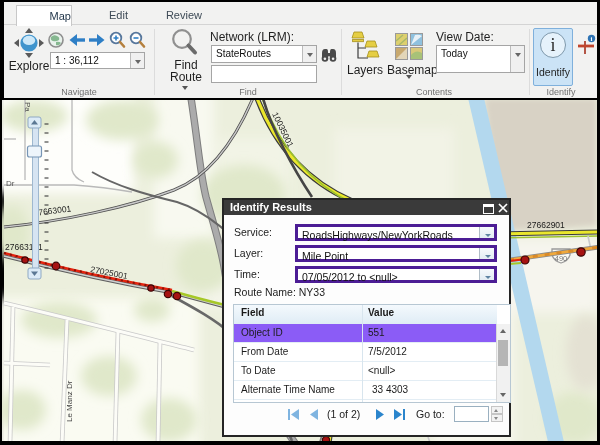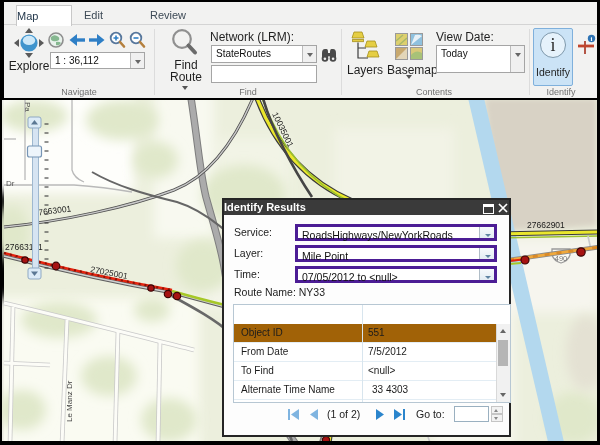--- a/index.html
+++ b/index.html
@@ -1,30 +1,30 @@
 <!DOCTYPE html>
 <html><head><meta charset="utf-8">
 <style>
 html,body{margin:0;padding:0}
 body{width:600px;height:445px;background:#000;position:relative;overflow:hidden;
  font-family:"Liberation Sans",sans-serif;-webkit-font-smoothing:antialiased}
 .abs{position:absolute}
 #ribbon{left:4px;top:2px;width:593px;height:96px;background:#f2f2f1}
 #tabline{position:absolute;left:0;top:22px;width:593px;height:1px;background:#d4d4d4}
-.tab{position:absolute;top:3px;height:20px;line-height:20px;font-size:11px;color:#3d4a56;text-align:left}
+.tab{position:absolute;top:3px;height:20px;line-height:20px;font-size:11px;color:#3d4a56;text-align:right}
 #tabmap{left:12px;width:54px;background:#fff;border:1px solid #c8c8c8;border-bottom:none;height:20px;color:#24384c;font-weight:400;font-size:11px}
 .sep{position:absolute;top:27px;height:66px;width:1px;background:#dcdcdc}
 .glabel{position:absolute;top:85px;height:11px;font-size:9px;color:#707070;text-align:center;width:80px}
 .btxt{position:absolute;font-size:12px;color:#1f1f1f;text-align:center}
 .combo{position:absolute;background:#fff;border:1px solid #a5a5a5;box-sizing:border-box;font-size:10px;color:#111}
 .combo .tx{position:absolute;left:4px;top:0;line-height:15px;white-space:nowrap}
 .combo .btn{position:absolute;right:0;top:0;bottom:0;width:13px;background:#f0f0f0;border-left:1px solid #bbb}
 .car{position:absolute;width:0;height:0;border-left:3.5px solid transparent;border-right:3.5px solid transparent;border-top:4px solid #666}
 #dlg{left:222px;top:198px;width:289px;height:239px;background:#fdfdfd;border:2px solid #252525;box-sizing:border-box;z-index:30}
-#dtitle{position:absolute;left:0;top:0;right:0;height:15px;background:#3a3a3a;color:#fff;font-size:11px;font-weight:bold;line-height:15px;}
+#dtitle{position:absolute;left:0;top:0;right:0;height:15px;background:#3a3a3a;color:#fff;font-size:11px;font-weight:bold;line-height:15px;padding-left:6px}
 .dlbl{position:absolute;left:10px;font-size:10.5px;color:#222;height:17px;line-height:17px}
 .dcombo{position:absolute;left:71px;width:202px;height:17px;background:#fff;border:3px solid #4c1d95;box-sizing:border-box;font-size:10.5px;color:#111}
 .dcombo .tx{position:absolute;left:4px;line-height:15px;white-space:nowrap}
 .dcombo .btn{position:absolute;right:0;top:0;bottom:0;width:14px;background:linear-gradient(#f6f9fc,#e3ecf3);border-left:1px solid #b0bdc7}
 .dcar{position:absolute;width:0;height:0;border-left:3px solid transparent;border-right:3px solid transparent;border-top:3.5px solid #5f83a2}
 #dtable{position:absolute;left:9px;top:104px;width:278px;height:99px;border:1px solid #b7c7d3;box-sizing:border-box;background:#fff}
 .trow{position:absolute;left:0;width:263px;height:18px;border-bottom:1px solid #e3edf4;font-size:10px;color:#1c1c1c}
 .trow .c1{position:absolute;left:7px;top:0;line-height:18px}
 .trow .c2{position:absolute;left:134px;top:0;line-height:18px}
 #thead{position:absolute;left:0;top:0;width:263px;height:19px;background:linear-gradient(#f4f9fd,#dfecf5);border-bottom:1px solid #bed0dc;font-weight:bold;font-size:10px;color:#1a1a1a}
@@ -326,30 +326,34 @@
     <span class="btn"></span>
       <span class="dcar" style="right:3px;top:7px"></span>
     </div>
   <div class="dcombo" style="top:66px">
       <span class="tx" style="top:1px">07/05/2012 to &lt;null&gt;</span>
     <span class="btn"></span>
       <span class="dcar" style="right:3px;top:7px"></span>
     </div>
   <div class="dlbl" style="top:85px;height:14px;line-height:14px">Route Name: NY33</div>
   <div id="dtable">
-    <div class="trow" style="top:19px;background:#a16207">
+    <div id="thead">
+        <span style="position:absolute;left:7px;top:2px">Field</span>
+        <span style="position:absolute;left:134px;top:2px">Value</span>
+      </div>
+    <div class="trow" style="top:19px;background:#8b5cf6">
         <span class="c1">Object ID</span>
         <span class="c2">551</span>
       </div>
     <div class="trow" style="top:38px">
         <span class="c1">From Date</span>
         <span class="c2">7/5/2012</span>
       </div>
     <div class="trow" style="top:57px">
-        <span class="c1">To Find</span>
+        <span class="c1">To Date</span>
         <span class="c2">&lt;null&gt;</span>
       </div>
     <div class="trow" style="top:76px">
         <span class="c1">Alternate Time Name</span>
         <span class="c2" style="left:138px">33 4303</span>
       </div>
     <div style="position:absolute;left:128px;top:0;width:1px;height:97px;background:#d8e5ee"></div>
     <div id="vscroll">
       <span class="sarr" style="top:5px;border-bottom:4.5px solid #666"></span>
       <span class="sarr" style="bottom:5px;border-top:4.5px solid #666"></span>

